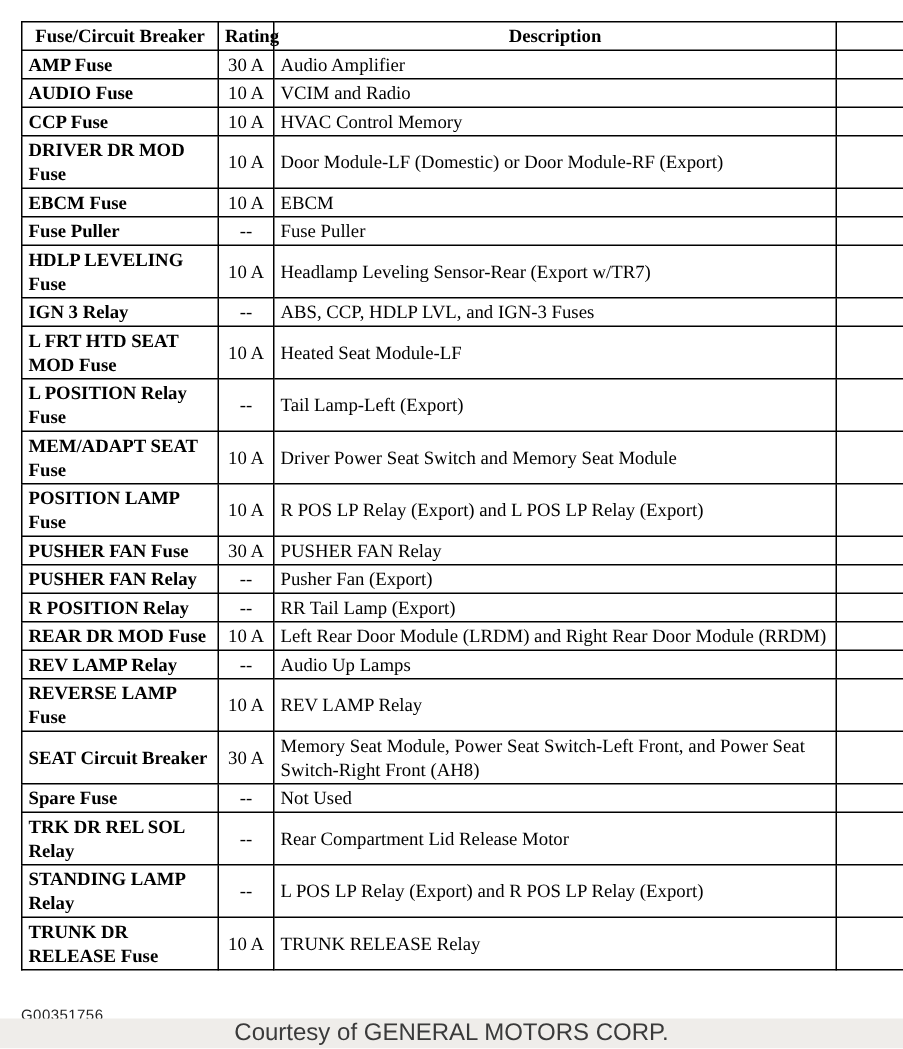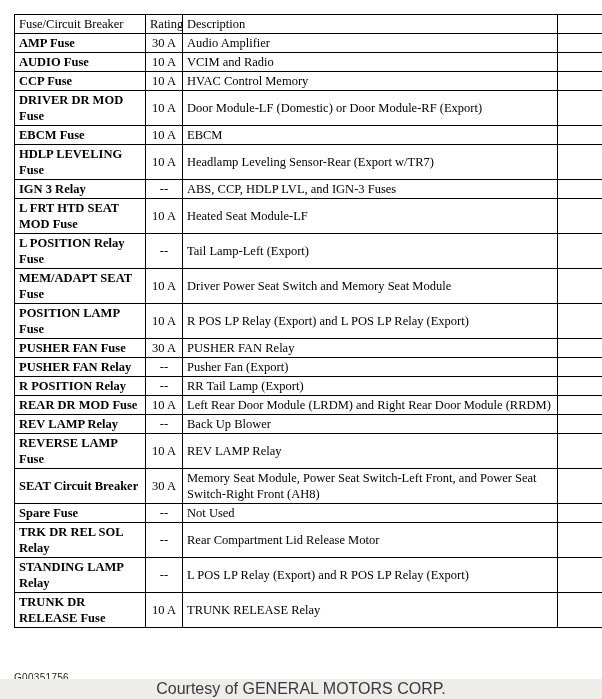--- a/index.html
+++ b/index.html
@@ -30,22 +30,22 @@
     color: #000;
   }
   table.fuse-table th,
   table.fuse-table td {
     border: 1px solid #000;
     padding: 1px 4px;
     vertical-align: middle;
     line-height: 1.28;
   }
   table.fuse-table th {
-    font-weight: normal;
-    text-align: left;
+    font-weight: bold;
+    text-align: center;
     height: 18px;
   }
   th.col-desc-h { text-align: center; }
   col.col-name  { width: 131px; }
   col.col-rating{ width: 37px; }
   col.col-desc  { width: 375px; }
   col.col-extra { width: 45px; }
   td.cell-rating { text-align: center; }
   td.cell-extra, th.col-extra-h { border-right: none; }
   td.cell-name { word-wrap: break-word; font-weight: bold; }
@@ -126,20 +126,26 @@
       <td class="cell-extra"></td>
     </tr>
 
     <tr class="fuse-row">
       <td class="cell-name">EBCM Fuse</td>
       <td class="cell-rating">10 A</td>
       <td class="cell-desc">EBCM</td>
       <td class="cell-extra"></td>
     </tr>
 
+    <tr class="fuse-row">
+      <td class="cell-name">Fuse Puller</td>
+      <td class="cell-rating">--</td>
+      <td class="cell-desc">Fuse Puller</td>
+      <td class="cell-extra"></td>
+    </tr>
 
     <tr class="fuse-row">
       <td class="cell-name">HDLP LEVELING Fuse</td>
       <td class="cell-rating">10 A</td>
       <td class="cell-desc">Headlamp Leveling Sensor-Rear (Export w/TR7)</td>
       <td class="cell-extra"></td>
     </tr>
 
 
     <tr class="fuse-row">
@@ -201,21 +207,21 @@
     <tr class="fuse-row">
       <td class="cell-name">REAR DR MOD Fuse</td>
       <td class="cell-rating">10 A</td>
       <td class="cell-desc">Left Rear Door Module (LRDM) and Right Rear Door Module (RRDM)</td>
       <td class="cell-extra"></td>
     </tr>
 
     <tr class="fuse-row">
       <td class="cell-name">REV LAMP Relay</td>
       <td class="cell-rating">--</td>
-      <td class="cell-desc">Back Up Blower</td>
+      <td class="cell-desc">Audio Up Lamps</td>
       <td class="cell-extra"></td>
     </tr>
 
     <tr class="fuse-row">
       <td class="cell-name">REVERSE LAMP Fuse</td>
       <td class="cell-rating">10 A</td>
       <td class="cell-desc">REV LAMP Relay</td>
       <td class="cell-extra"></td>
     </tr>
 

